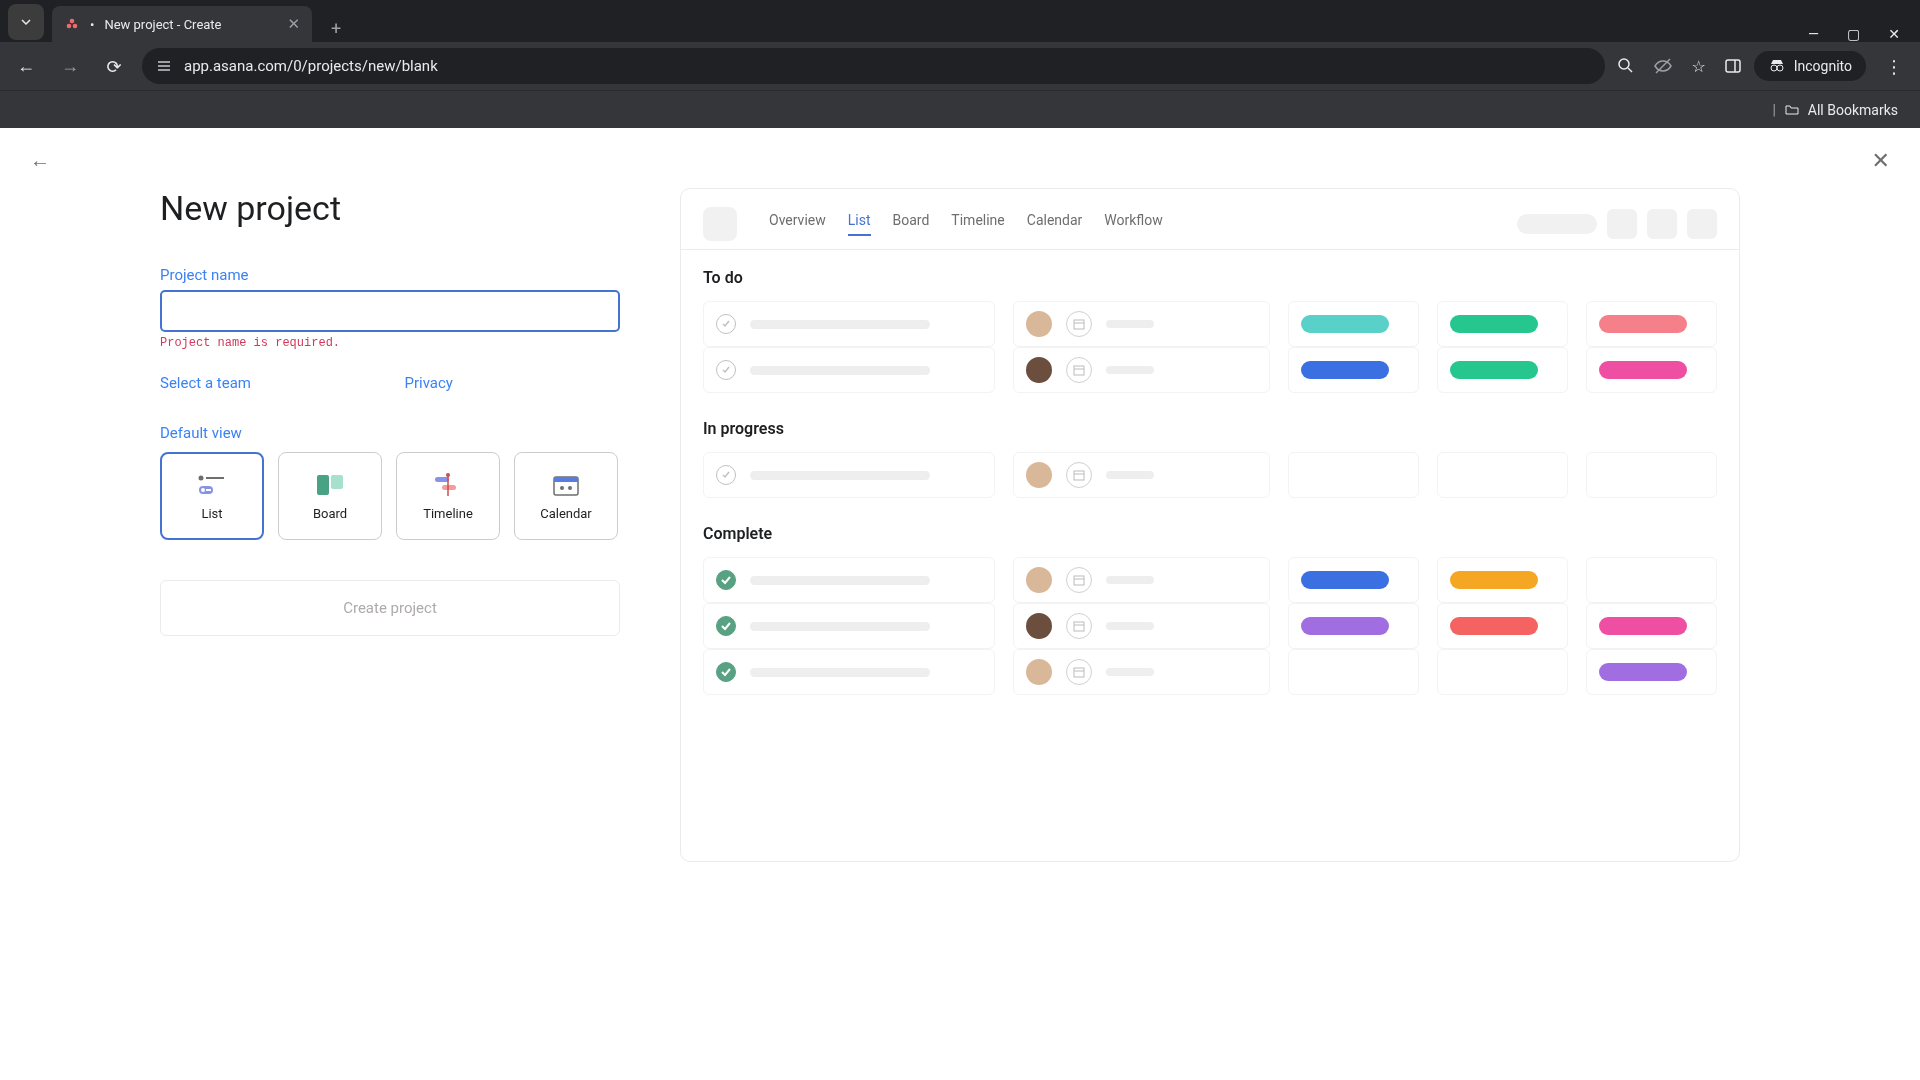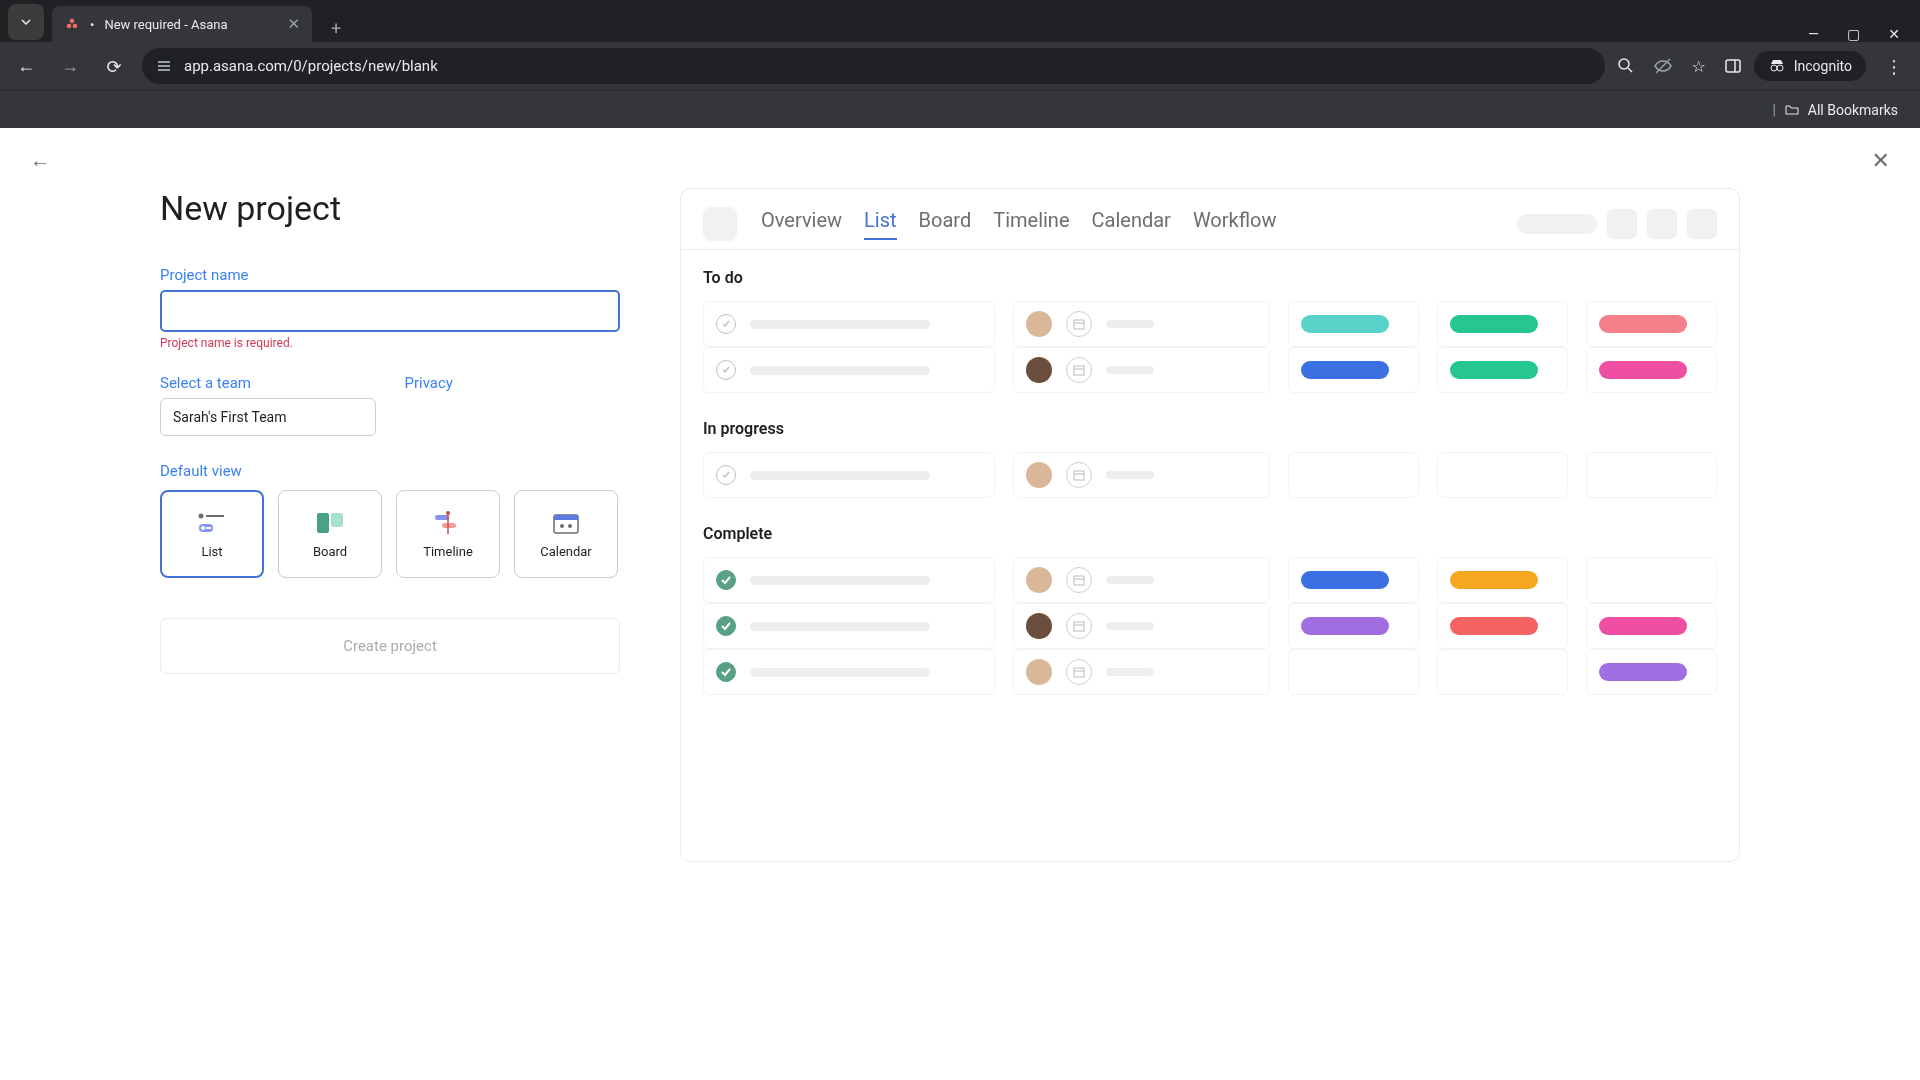--- a/index.html
+++ b/index.html
@@ -30,38 +30,38 @@
 .back-arrow { position:absolute; top:20px; left:30px; color:#6d6e6f; font-size:20px; }
 .close-x { position:absolute; top:20px; right:30px; color:#6d6e6f; font-size:22px; }
 
 .content { display:flex; padding: 60px 0 0 160px; gap: 60px; }
 
 
 .form { width: 460px; }
 .page-title { font-size: 34px; font-weight:400; color:#1e1f21; margin-bottom:38px; }
 .label { font-size:15px; color:#3b82f6; margin-bottom:6px; }
 .proj-input { width:100%; height:42px; border:2px solid #4573d2; border-radius:5px; padding:0 8px; font-size:15px; outline:none; }
-.err { color:#d1395a; font-size:12px; margin-top:4px; }
+.err { color:#d1395a; font-size:12px; margin-top:4px;font-family:Liberation Mono, monospace; }
 
 .row { display:flex; gap:29px; margin-top:24px; }
 .field { flex:1; }
 .select { width:100%; height:38px; border:1px solid #cfcbcb; border-radius:6px; padding:0 12px; font-size:14px; color:#1e1f21; display:flex; align-items:center; justify-content:space-between; background:#fff; }
 
 .views { display:flex; gap:14px; margin-top:10px; }
 .view-card { width:104px; height:88px; border:1px solid #cfcbcb; border-radius:8px; display:flex; flex-direction:column; align-items:center; justify-content:center; gap:8px; font-size:13px; color:#1e1f21; }
 .view-card.selected { border:2px solid #4573d2; }
 .view-icon { width:32px; height:26px; }
 
 .create-btn { width:100%; height:56px; margin-top:40px; border:1px solid #edeae9; background:#fff; border-radius:6px; color:#afabac; font-size:15px; }
 
 
 .preview { width:1060px; height:674px; border:1px solid #edeae9; border-radius:10px; padding:18px 22px; }
 .preview-head { display:flex; align-items:center; gap:14px; }
 .pv-sq { width:34px; height:34px; background:#f1f1f1; border-radius:8px; }
-.pv-tabs { display:flex; gap:22px; font-size:20px; color:#6d6e6f; margin-left:10px; }
+.pv-tabs { display:flex; gap:22px; font-size:14px; color:#6d6e6f; margin-left:18px; }
 .pv-tab.active { color:#4573d2; border-bottom:2px solid #4573d2; padding-bottom:6px; }
 .pv-right { margin-left:auto; display:flex; gap:10px; align-items:center; }
 .pv-pill { width:80px; height:20px; background:#f1f1f1; border-radius:10px; }
 .pv-box { width:30px; height:30px; background:#f1f1f1; border-radius:6px; }
 
 .pv-divider { height:1px; background:#edeae9; margin:8px -22px 18px; }
 
 .section { margin-bottom:26px; }
 .section-title { font-size:16px; font-weight:600; color:#1e1f21; margin-bottom:14px; }
 .task-row { display:flex; align-items:center; height:46px; gap:18px; }
@@ -88,21 +88,21 @@
           <path d="M2 4l4 4 4-4" stroke="#e8eaed" stroke-width="1.5" fill="none"></path>
         </svg>
     </div>
     <div class="tab">
       <svg class="favicon" viewBox="0 0 16 16">
           <circle cx="8" cy="5" r="2.3" fill="#f06a6a"></circle>
           <circle cx="5" cy="10" r="2.3" fill="#f06a6a"></circle>
           <circle cx="11" cy="10" r="2.3" fill="#f06a6a"></circle>
         </svg>
       <span style="color:#e8eaed;">•</span>
-      <span>New required - Asana</span>
+      <span>New project - Create</span>
       <span class="close">✕</span>
     </div>
     <div class="newtab">+</div>
     <div class="window-controls">
       <span>—</span>
       <span>▢</span>
       <span>✕</span>
     </div>
   </div>
   <div class="toolbar">
@@ -166,23 +166,20 @@
     <div class="form">
       <h1 class="page-title">New project</h1>
 
       <div class="label">Project name</div>
       <input class="proj-input" value="" style="">
       <div class="err">Project name is required.</div>
 
       <div class="row">
         <div class="field">
           <div class="label">Select a team</div>
-          <div class="select">
-            <span>Sarah's First Team</span>
-          </div>
         </div>
         <div class="field">
           <div class="label">Privacy</div>
         </div>
       </div>
 
       <div class="label" style="margin-top:26px;">Default view</div>
       <div class="views" id="views-container">
           <div class="view-card selected">
             <svg class="view-icon" viewBox="0 0 32 26">

